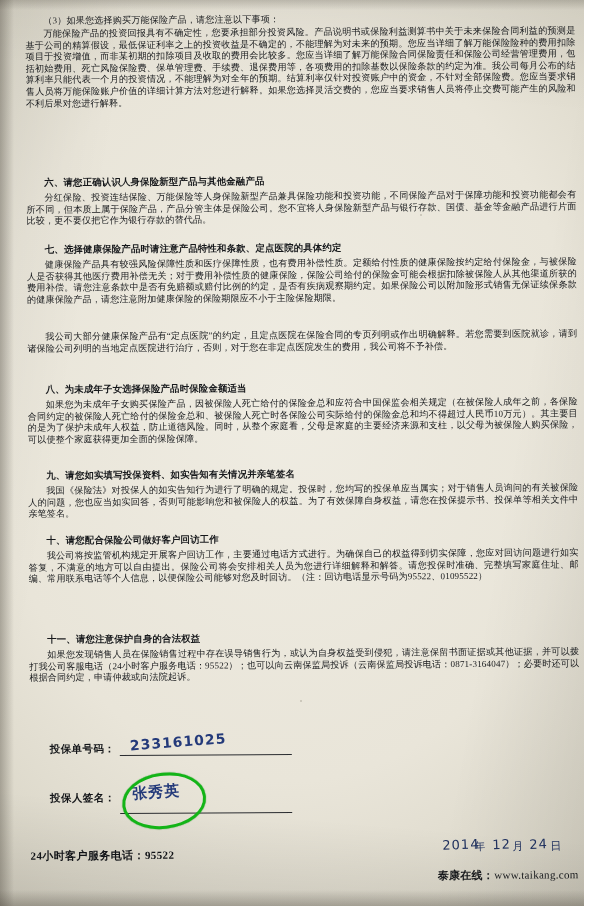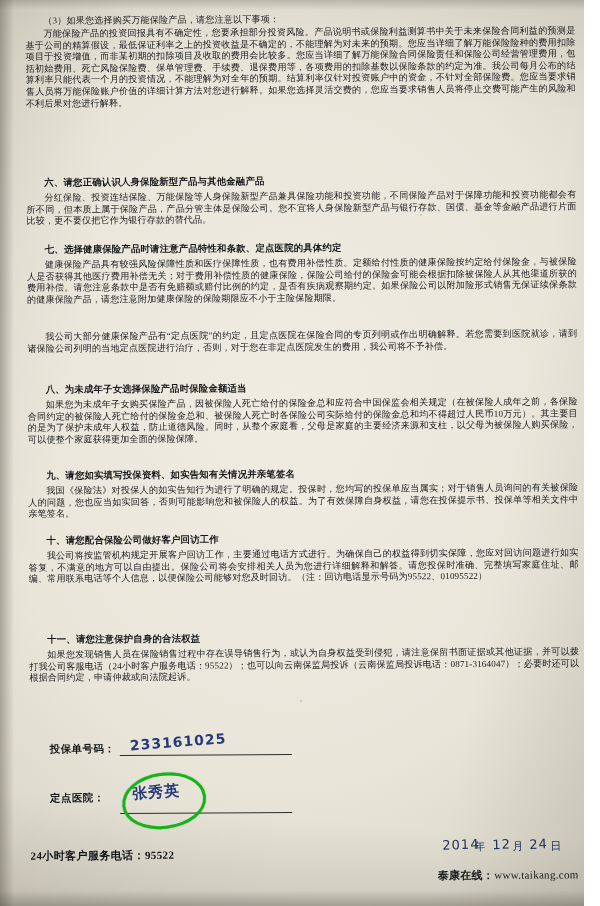--- a/index.html
+++ b/index.html
@@ -199,21 +199,21 @@
       <p class="p">十一、请您注意保护自身的合法权益</p>
     </div>
     <div class="body-text indent2" style="top: 648px;">
       <p class="p">如果您发现销售人员在保险销售过程中存在误导销售行为，或认为自身权益受到侵犯，请注意保留书面证据或其他证据，并可以拨打我公司客服电话（24小时客户服务电话：95522）；也可以向云南保监局投诉（云南保监局投诉电话：0871-3164047）；必要时还可以根据合同约定，申请仲裁或向法院起诉。</p>
     </div>
 
     <div class="field-row" style="left: 48px; top: 741px;">投保单号码：</div>
     <div class="underline" style="left: 118px; top: 754px; width: 172px;"></div>
     <div class="handwriting hw-blue" style="left: 128px; top: 733px; font-size: 14px;">233161025</div>
 
-    <div class="field-row" style="left: 48px; top: 790px;">定点医院：</div>
+    <div class="field-row" style="left: 48px; top: 790px;">投保人签名：</div>
     <div class="underline" style="left: 118px; top: 812px; width: 172px;"></div>
     <div class="handwriting hw-blue" style="left: 130px; top: 782px; font-size: 15px;">张秀英</div>
     <div class="sig-circle" style="left: 120px; top: 772px;"></div>
 
     <div class="date-hw" style="left: 440px; top: 838px;">2014</div>
     <div class="date-hw" style="left: 472px; top: 840px; font-size: 11px; font-family: 'Liberation Serif', serif;">年</div>
     <div class="date-hw" style="left: 490px; top: 838px;">12</div>
     <div class="date-hw" style="left: 510px; top: 840px; font-size: 11px; font-family: 'Liberation Serif', serif;">月</div>
     <div class="date-hw" style="left: 527px; top: 838px;">24</div>
     <div class="date-hw" style="left: 548px; top: 840px; font-size: 11px; font-family: 'Liberation Serif', serif;">日</div>

